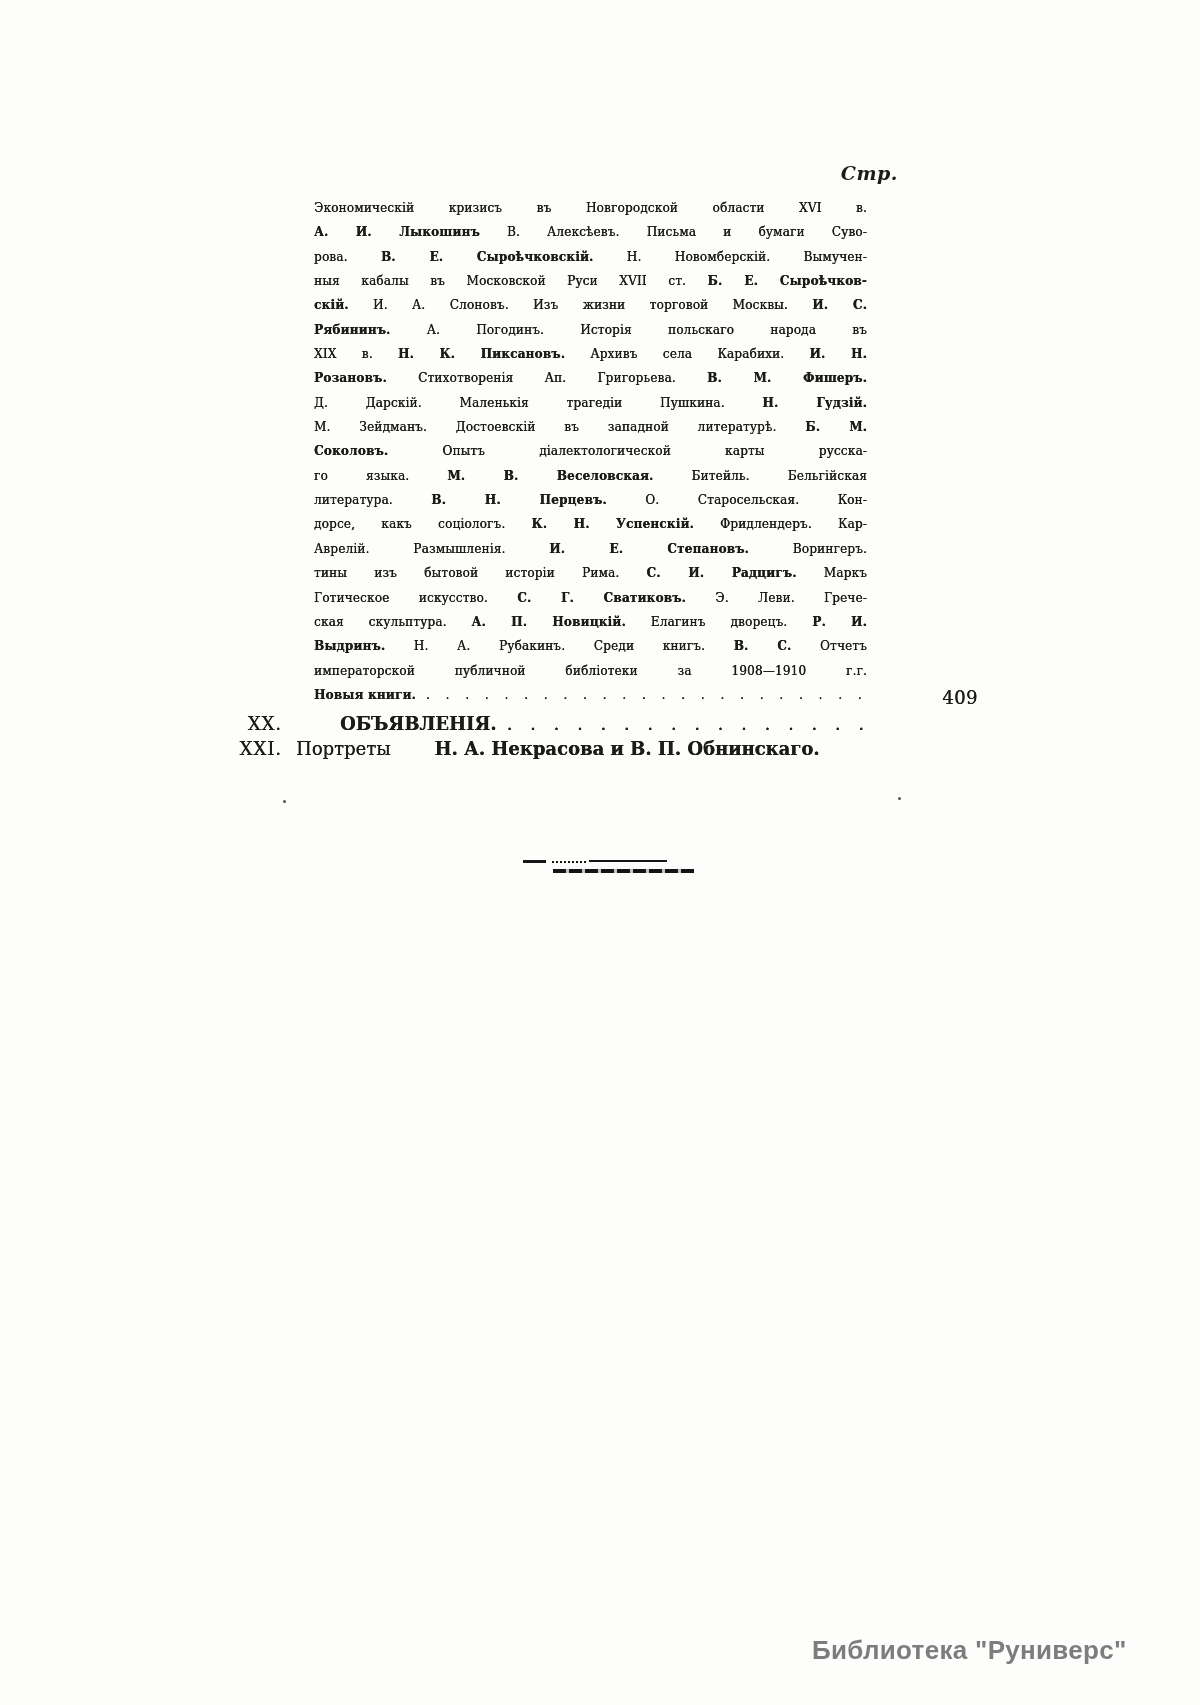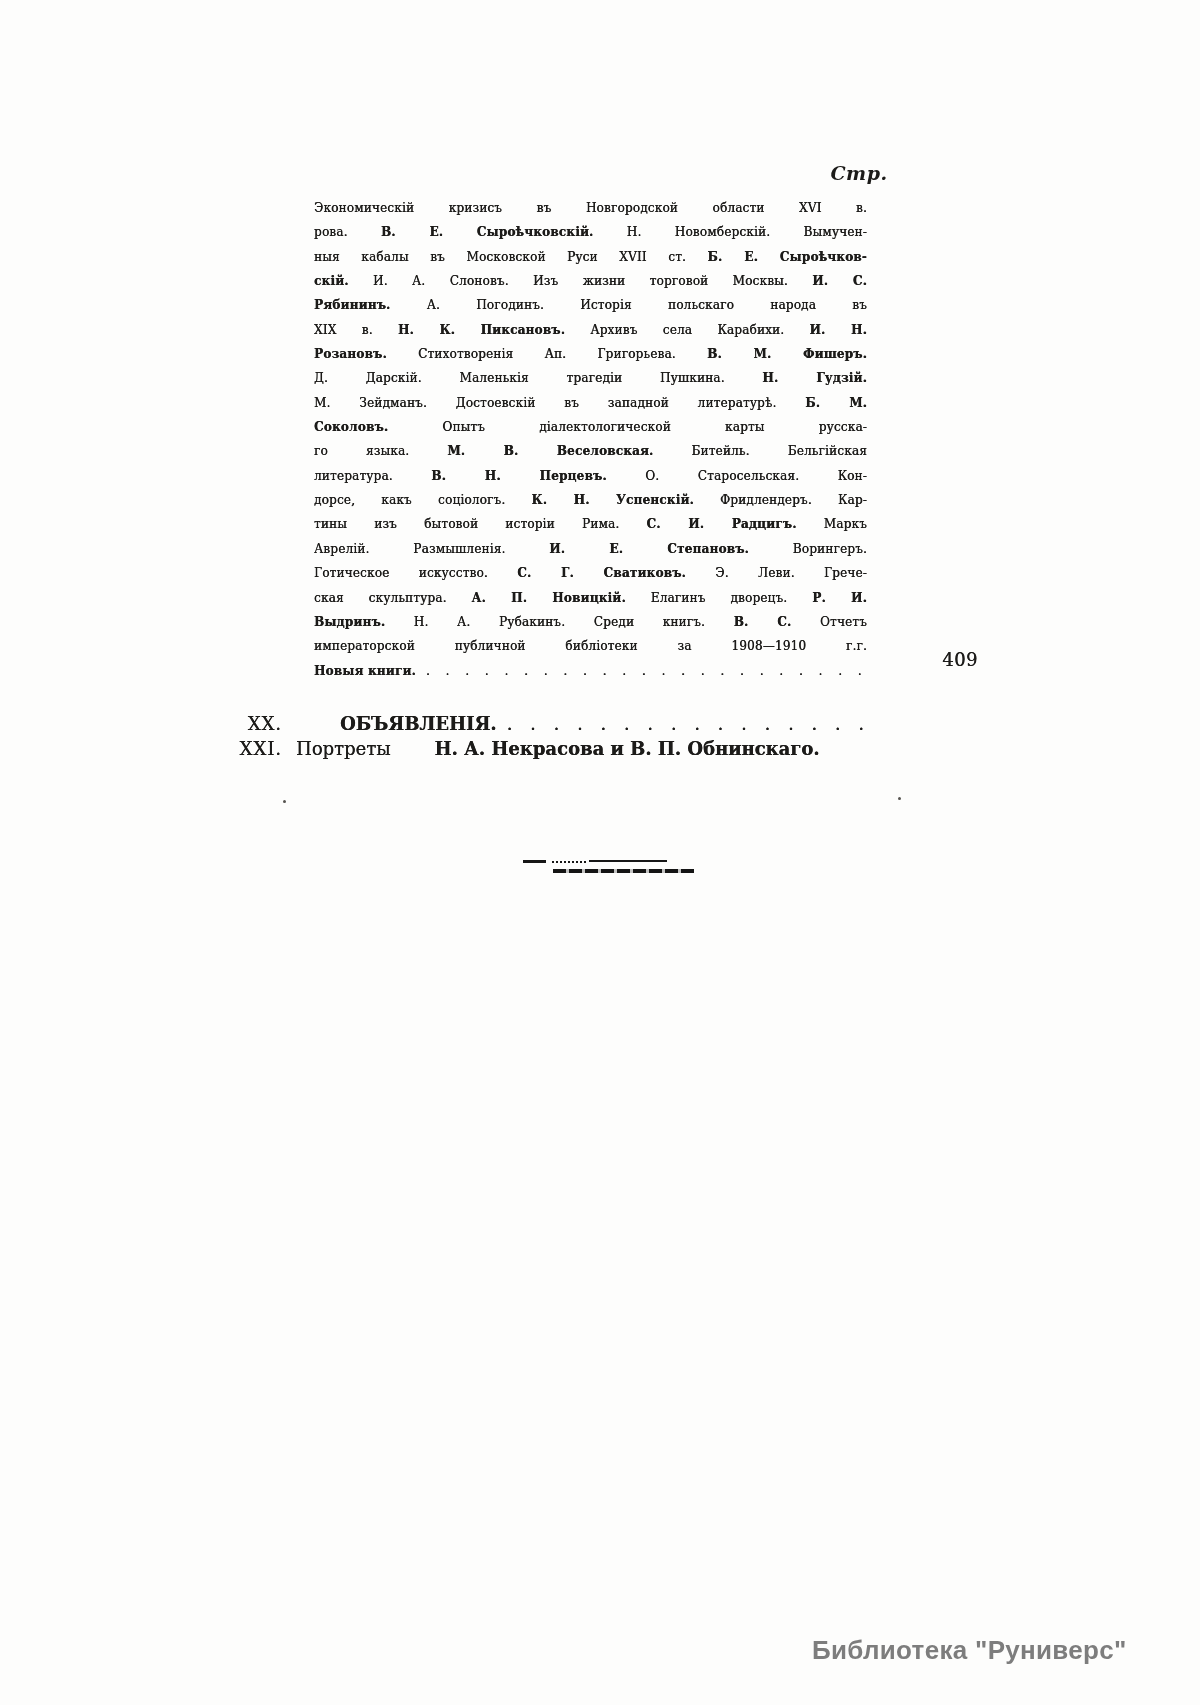--- a/index.html
+++ b/index.html
@@ -7,21 +7,21 @@
     width:1200px;height:1705px;position:relative;
     background:#fdfdfc;
     font-family:"DejaVu Serif","Liberation Serif",serif;
     color:#1c1b19;
     overflow:hidden;
   }
   .page{position:absolute;inset:0;}
   
   .str-label{
     position:absolute;left:820px;top:162px;width:78px;
-    text-align:center;font-style:italic;font-weight:bold;font-size:19px;
+    text-align:right;font-style:italic;font-weight:bold;font-size:19px;
     letter-spacing:.5px;
   }
   
   .toc-block{
     position:absolute;left:314px;top:196px;width:553px;
     font-size:12px;line-height:24.35px;
     letter-spacing:.2px;
     text-shadow:0.3px 0 0 currentColor;
   }
   .tline{
@@ -37,21 +37,21 @@
     text-align:right;text-align-last:left;
   }
   .tline .b{font-weight:bold;}
   .dots{
     flex:1;overflow:hidden;white-space:nowrap;
     letter-spacing:6px;padding-left:10px;
     font-weight:normal;
   }
   
   .pageno{
-    position:absolute;left:916px;top:649px;width:62px;
+    position:absolute;left:916px;top:687px;width:62px;
     text-align:right;font-size:18px;letter-spacing:.5px;
     text-shadow:0.3px 0 0 currentColor;
   }
   
   .toc-items{
     position:absolute;left:188px;top:711px;width:690px;
     font-size:18px;line-height:25.4px;
     text-shadow:0.3px 0 0 currentColor;
   }
   .item-row{display:flex;align-items:flex-end;height:25.4px;}
@@ -81,34 +81,35 @@
 </style>
 </head>
 <body>
 
 <div class="page">
 
   <div class="str-label">Стр.</div>
 
   <div class="toc-block">
       <div class="tline"><span>Экономическій кризисъ въ Новгородской области XVI в.</span></div>
+      <div class="tline"><span class="b">А. И. Лыкошинъ</span><span> В. Алексѣевъ. Письма и бумаги Суво-</span></div>
       <div class="tline"><span>рова. </span><span class="b">В. Е. Сыроѣчковскій.</span><span> Н. Новомберскій. Вымучен-</span></div>
       <div class="tline"><span>ныя кабалы въ Московской Руси XVII ст. </span><span class="b">Б. Е. Сыроѣчков-</span></div>
       <div class="tline"><span class="b">скій.</span><span> И. А. Слоновъ. Изъ жизни торговой Москвы. </span><span class="b">И. С.</span></div>
       <div class="tline"><span class="b">Рябининъ.</span><span> А. Погодинъ. Исторія польскаго народа въ</span></div>
       <div class="tline"><span>XIX в. </span><span class="b">Н. К. Пиксановъ.</span><span> Архивъ села Карабихи. </span><span class="b">И. Н.</span></div>
       <div class="tline"><span class="b">Розановъ.</span><span> Стихотворенія Ап. Григорьева. </span><span class="b">В. М. Фишеръ.</span></div>
       <div class="tline"><span>Д. Дарскій. Маленькія трагедіи Пушкина. </span><span class="b">Н. Гудзій.</span></div>
       <div class="tline"><span>М. Зейдманъ. Достоевскій въ западной литературѣ. </span><span class="b">Б. М.</span></div>
       <div class="tline"><span class="b">Соколовъ.</span><span> Опытъ діалектологической карты русска-</span></div>
       <div class="tline"><span>го языка. </span><span class="b">М. В. Веселовская.</span><span> Битейль. Бельгійская</span></div>
       <div class="tline"><span>литература. </span><span class="b">В. Н. Перцевъ.</span><span> О. Старосельская. Кон-</span></div>
       <div class="tline"><span>дорсе, какъ соціологъ. </span><span class="b">К. Н. Успенскій.</span><span> Фридлендеръ. Кар-</span></div>
+      <div class="tline"><span>Аврелій. Размышленія. </span><span class="b">И. Е. Степановъ.</span><span> Ворингеръ.</span></div>
       <div class="tline"><span>тины изъ бытовой исторіи Рима. </span><span class="b">С. И. Радцигъ.</span><span> Маркъ</span></div>
-      <div class="tline"><span>Аврелій. Размышленія. </span><span class="b">И. Е. Степановъ.</span><span> Ворингеръ.</span></div>
       <div class="tline"><span>Готическое искусство. </span><span class="b">С. Г. Сватиковъ.</span><span> Э. Леви. Грече-</span></div>
       <div class="tline"><span>ская скульптура. </span><span class="b">А. П. Новицкій.</span><span> Елагинъ дворецъ. </span><span class="b">Р. И.</span></div>
       <div class="tline"><span class="b">Выдринъ.</span><span> Н. А. Рубакинъ. Среди книгъ. </span><span class="b">В. С.</span><span> Отчетъ</span></div>
       <div class="tline"><span>императорской публичной библіотеки за 1908—1910 г.г.</span></div>
       <div class="tline leaderline">
         <span class="b">Новыя книги.</span>
         <span class="dots">. . . . . . . . . . . . . . . . . . . . . . . . . . . . . .</span>
       </div>
     </div>
 

